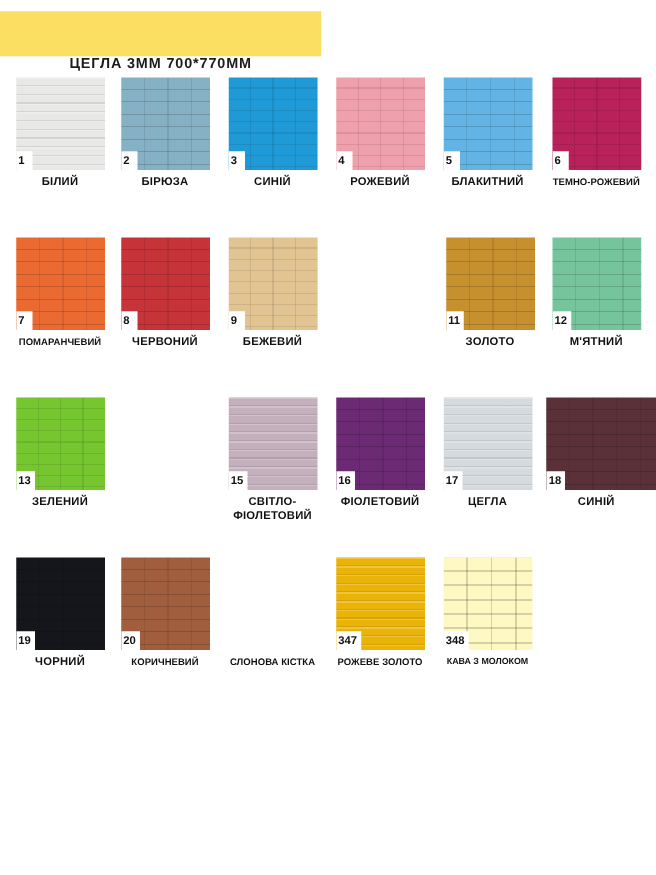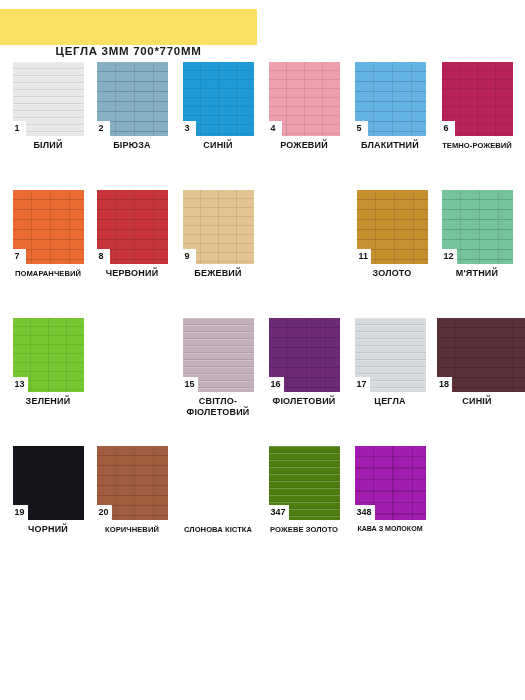--- a/index.html
+++ b/index.html
@@ -238,27 +238,27 @@
         <div class="swatch" style="background: rgb(160, 94, 62);">
           <div class="tex" style="background-image: repeating-linear-gradient(transparent 0px, transparent 9px, rgba(0, 0, 0, 0.16) 9px, rgba(0, 0, 0, 0.16) 10px), repeating-linear-gradient(to right, transparent 0px, transparent 18px, rgba(0, 0, 0, 0.09) 18px, rgba(0, 0, 0, 0.09) 19px);"></div>
           <div class="badge">20</div>
         </div>
         <div class="label sm">КОРИЧНЕВИЙ</div>
       </div>
       <div class="cell" style="left: 178px;">
         <div class="label sm">СЛОНОВА КІСТКА</div>
       </div>
       <div class="cell" style="left: 264px;">
-        <div class="swatch" style="background: #4d7c0f;">
+        <div class="swatch" style="background: #eab308;">
           <div class="tex" style="background-image: repeating-linear-gradient(rgba(255, 255, 255, 0.22) 0px, rgba(255, 255, 255, 0.22) 1px, transparent 1px, transparent 7px), repeating-linear-gradient(transparent 0px, transparent 6px, rgba(0, 0, 0, 0.09) 6px, rgba(0, 0, 0, 0.09) 7px);"></div>
           <div class="badge">347</div>
         </div>
         <div class="label sm">РОЖЕВЕ ЗОЛОТО</div>
       </div>
       <div class="cell" style="left: 350px;">
-        <div class="swatch" style="background: #a21caf; text-decoration: underline;">
+        <div class="swatch" style="background: #fef9c3; text-decoration: underline;">
           <div class="tex" style="background-image: repeating-linear-gradient(transparent 0px, transparent 10px, rgba(0, 0, 0, 0.16) 10px, rgba(0, 0, 0, 0.16) 11.5px), repeating-linear-gradient(to right, transparent 0px, transparent 18px, rgba(0, 0, 0, 0.16) 18px, rgba(0, 0, 0, 0.16) 19.5px);"></div>
           <div class="badge">348</div>
         </div>
         <div class="label xsm">КАВА З МОЛОКОМ</div>
       </div>
     </div>
   </div>
 
 </body></html>

